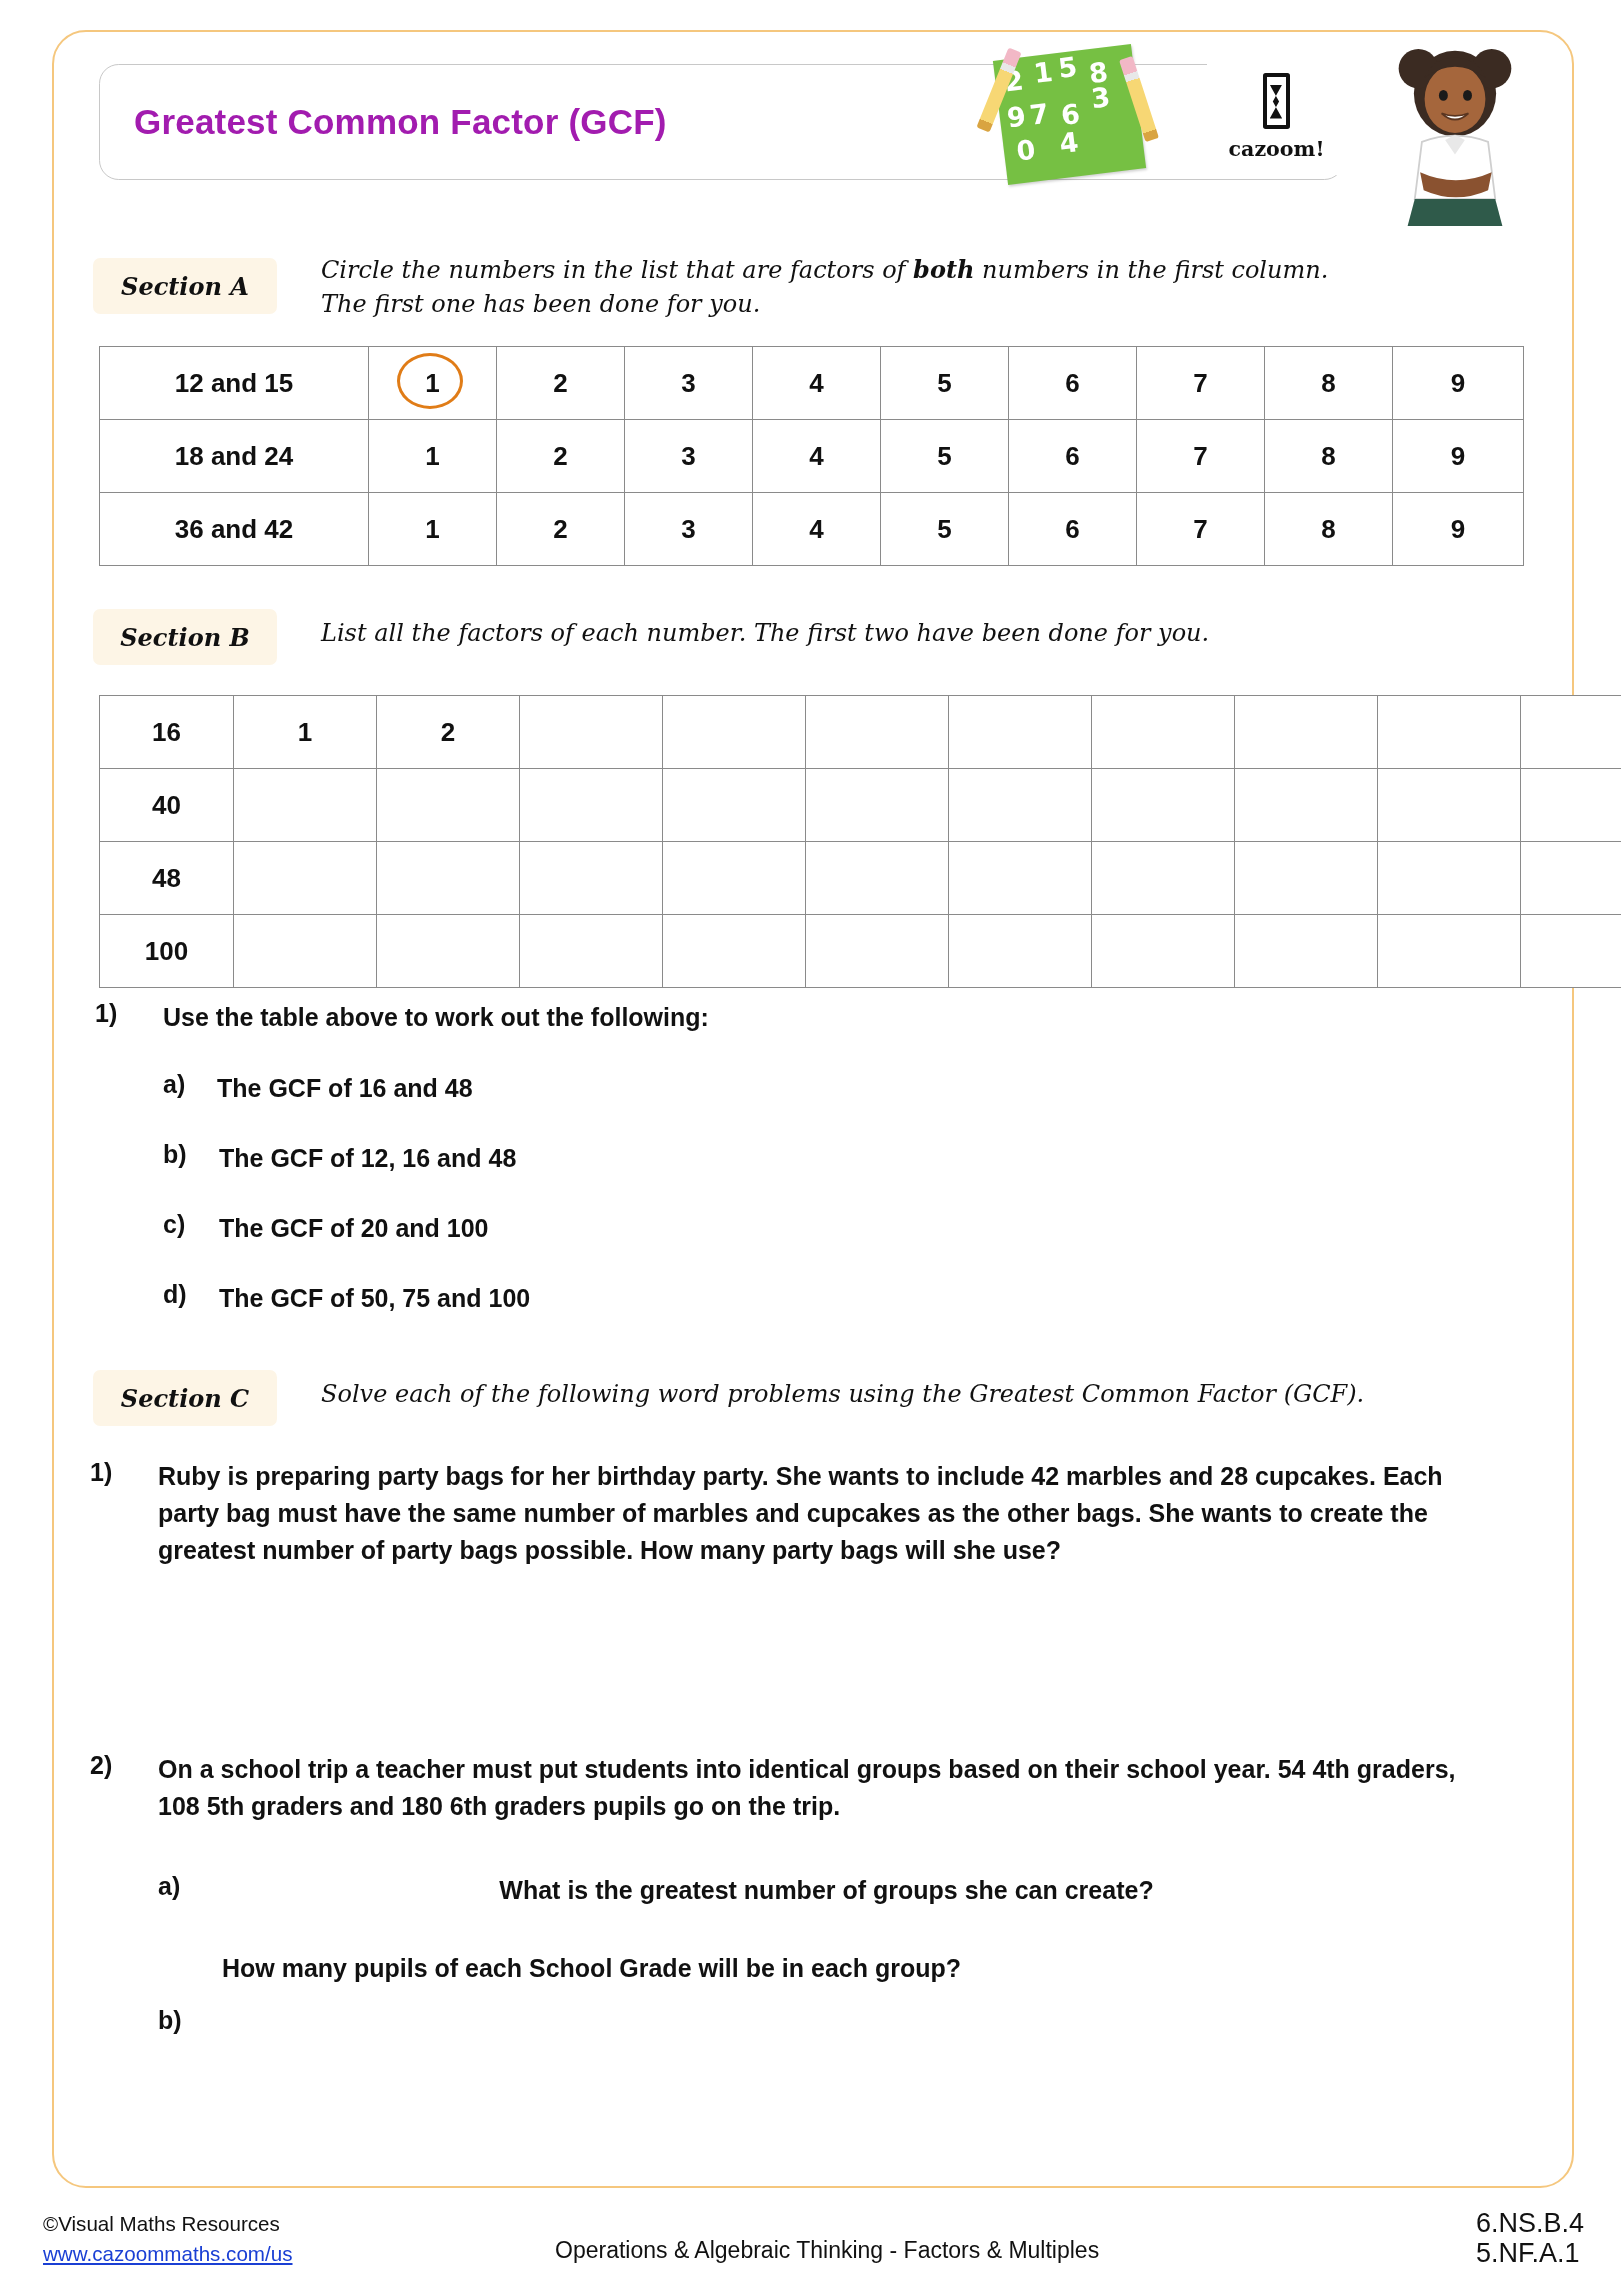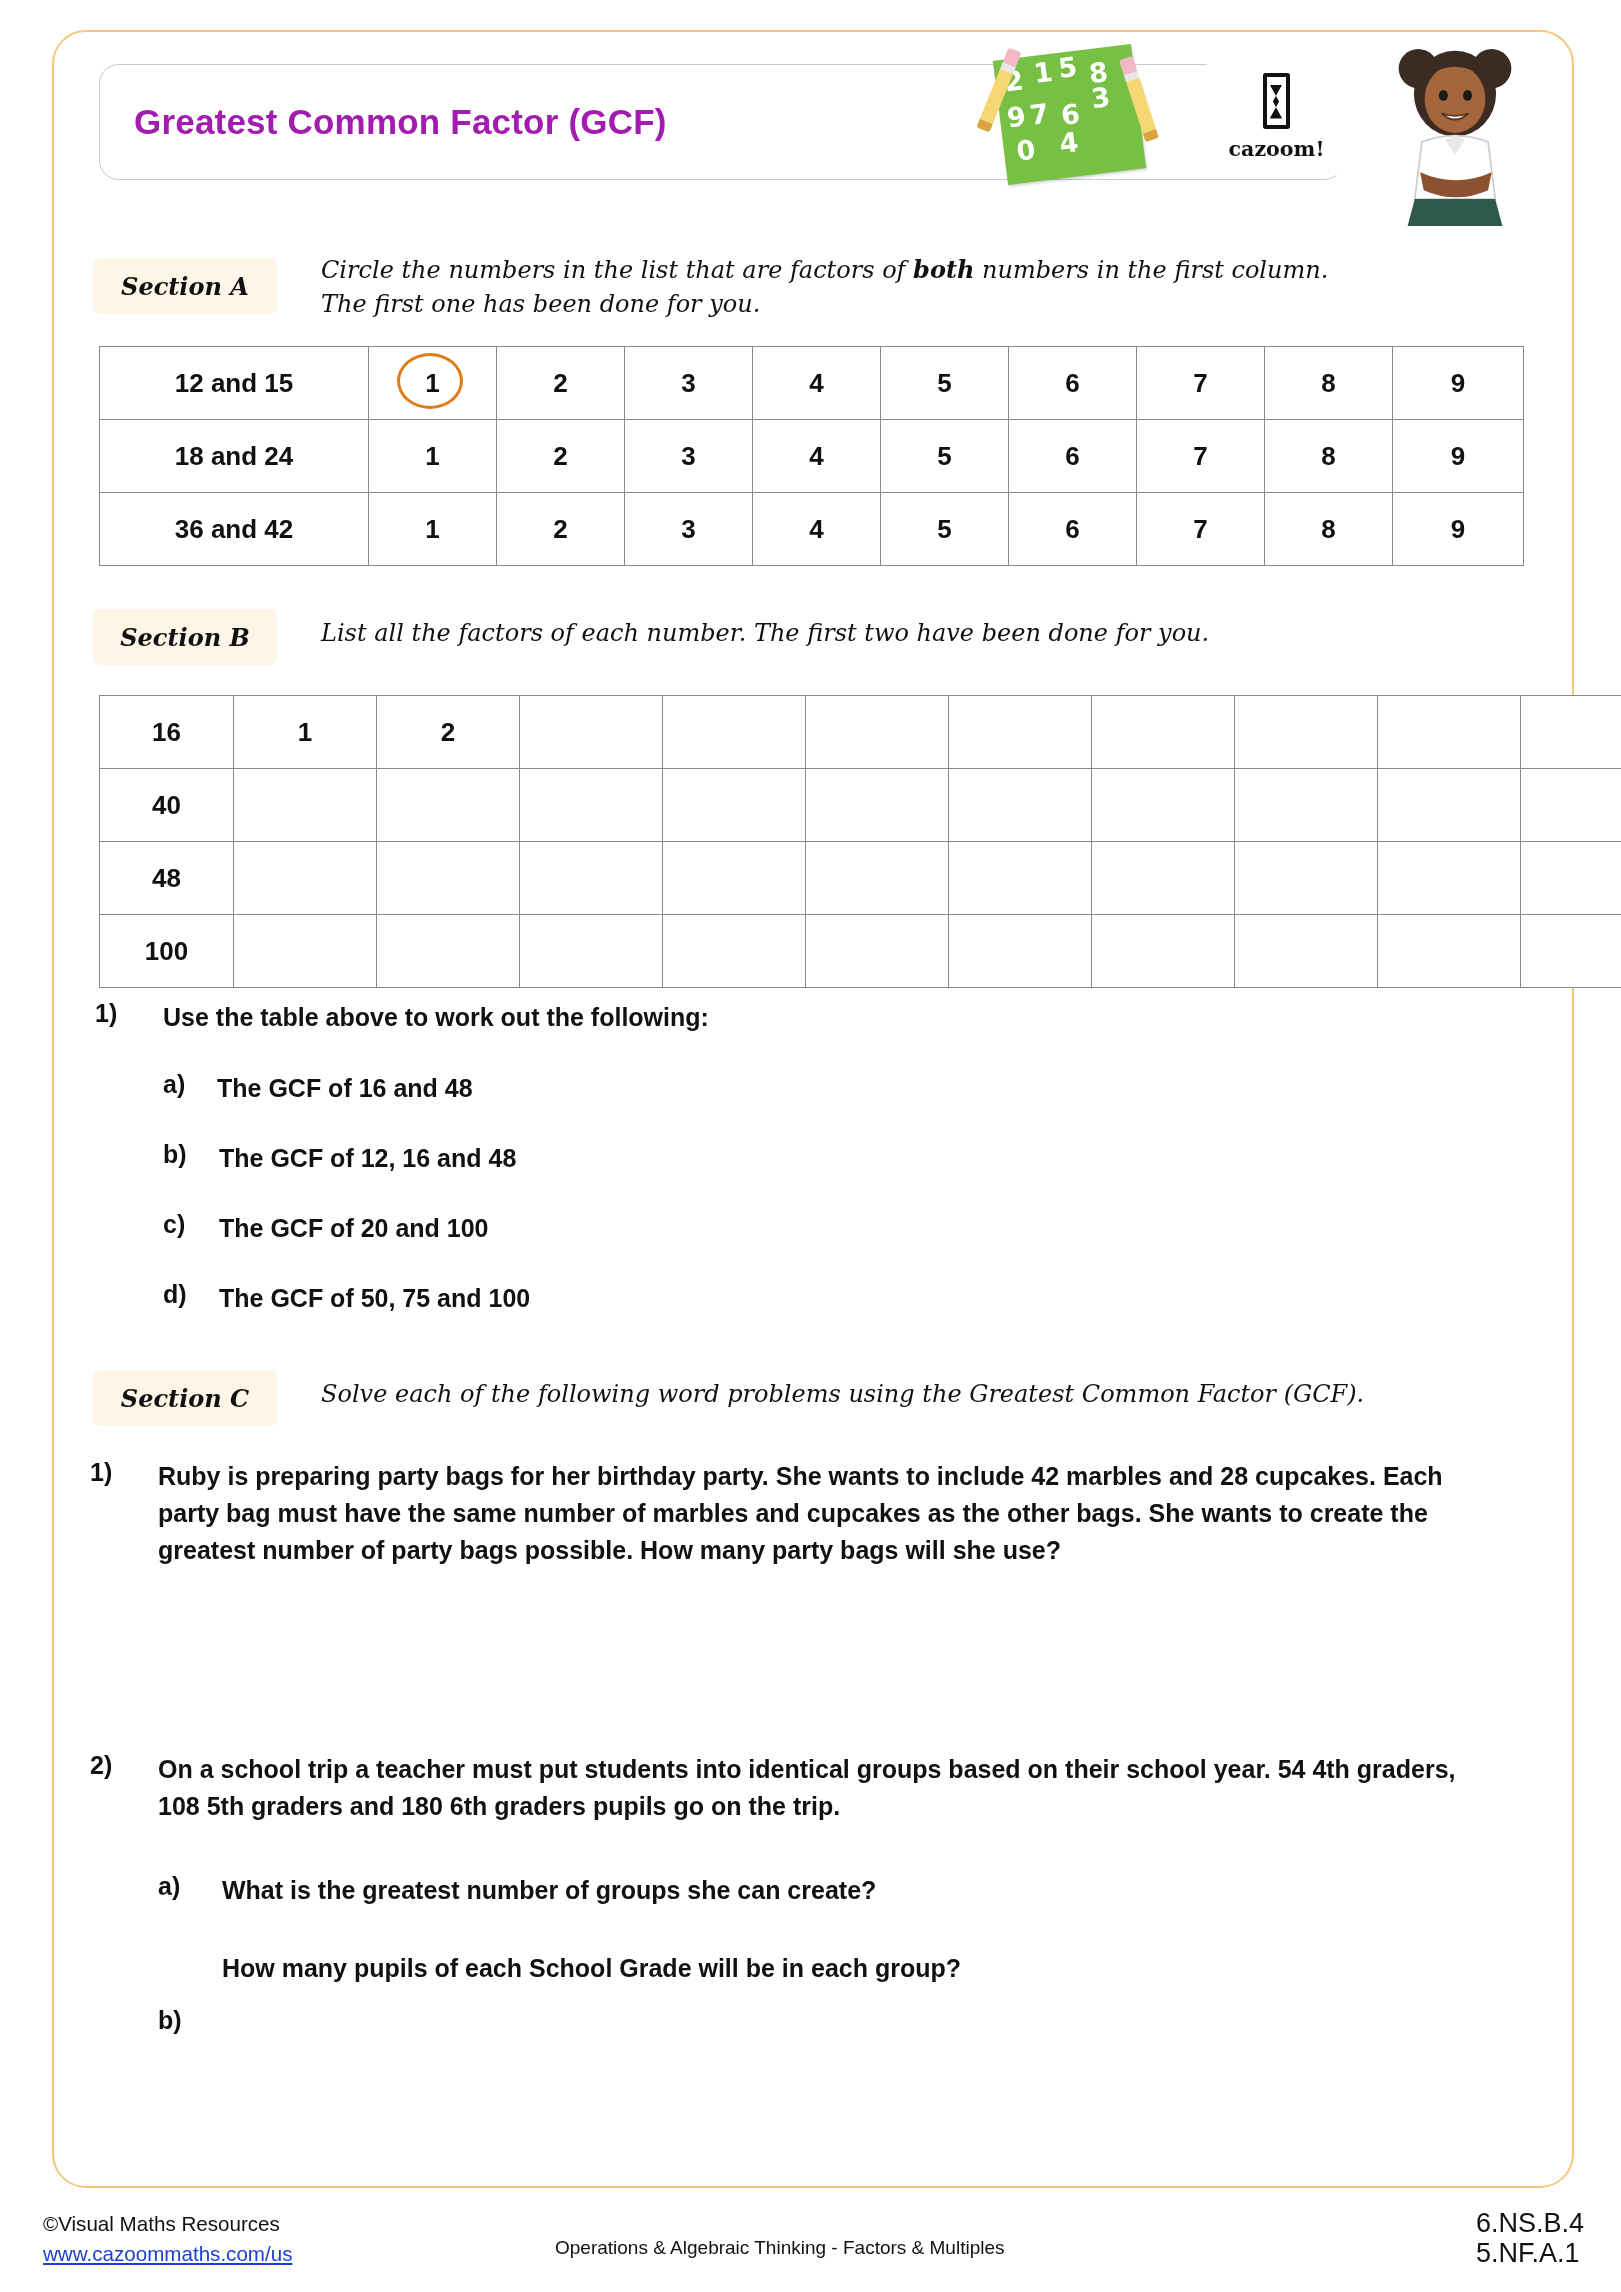--- a/index.html
+++ b/index.html
@@ -192,21 +192,21 @@
     top: 2209px;
     font-size: 20.6px;
     color: #111;
     line-height: 29.6px;
   }
   .footer-left a { color: #1a3fd4; text-decoration: underline; }
   .footer-center {
     position: absolute;
     left: 555px;
     top: 2237px;
-    font-size: 19px;
+    font-size: 23px;
     color: #111;
   }
   .footer-right {
     position: absolute;
     right: 38px;
     top: 2209px;
     font-size: 27px;
     color: #111;
     line-height: 29.6px;
   }
@@ -416,21 +416,21 @@
   <div class="section-tag" style="left:93px; top:1370px; width:184px; height:56px;">Section C</div>
   <div class="instruction" style="left:321px; top:1377px; width:1164px;">Solve each of the following word problems using the Greatest Common Factor (GCF).</div>
 
   <div class="q-num" style="left:90px; top:1458px;">1)</div>
   <div class="q-body" style="left:158px; top:1458px; width:1325px;">Ruby is preparing party bags for her birthday party. She wants to include 42 marbles and 28 cupcakes. Each party bag must have the same number of marbles and cupcakes as the other bags. She wants to create the greatest number of party bags possible. How many party bags will she use?</div>
 
   <div class="q-num" style="left:90px; top:1751px;">2)</div>
   <div class="q-body" style="left:158px; top:1751px; width:1325px;">On a school trip a teacher must put students into identical groups based on their school year. 54 4th graders, 108 5th graders and 180 6th graders pupils go on the trip.</div>
 
   <div class="q-num" style="left:158px; top:1872px;">a)</div>
-  <div class="q-body" style="left:222px; top:1872px; width:1209px;">What is the greatest number of groups she can create?</div>
+  <div class="q-body" style="left:222px; top:1872px; width:1209px;text-align:center;">What is the greatest number of groups she can create?</div>
 
   <div class="q-num" style="left:158px; top:2006px;">b)</div>
   <div class="q-body" style="left:222px; top:1950px; width:1209px;">How many pupils of each School Grade will be in each group?</div>
 
   <div class="footer-left">
     <div>©Visual Maths Resources</div>
     <a href="#">www.cazoommaths.com/us</a>
   </div>
   <div class="footer-center">Operations &amp; Algebraic Thinking - Factors &amp; Multiples</div>
   <div class="footer-right">

